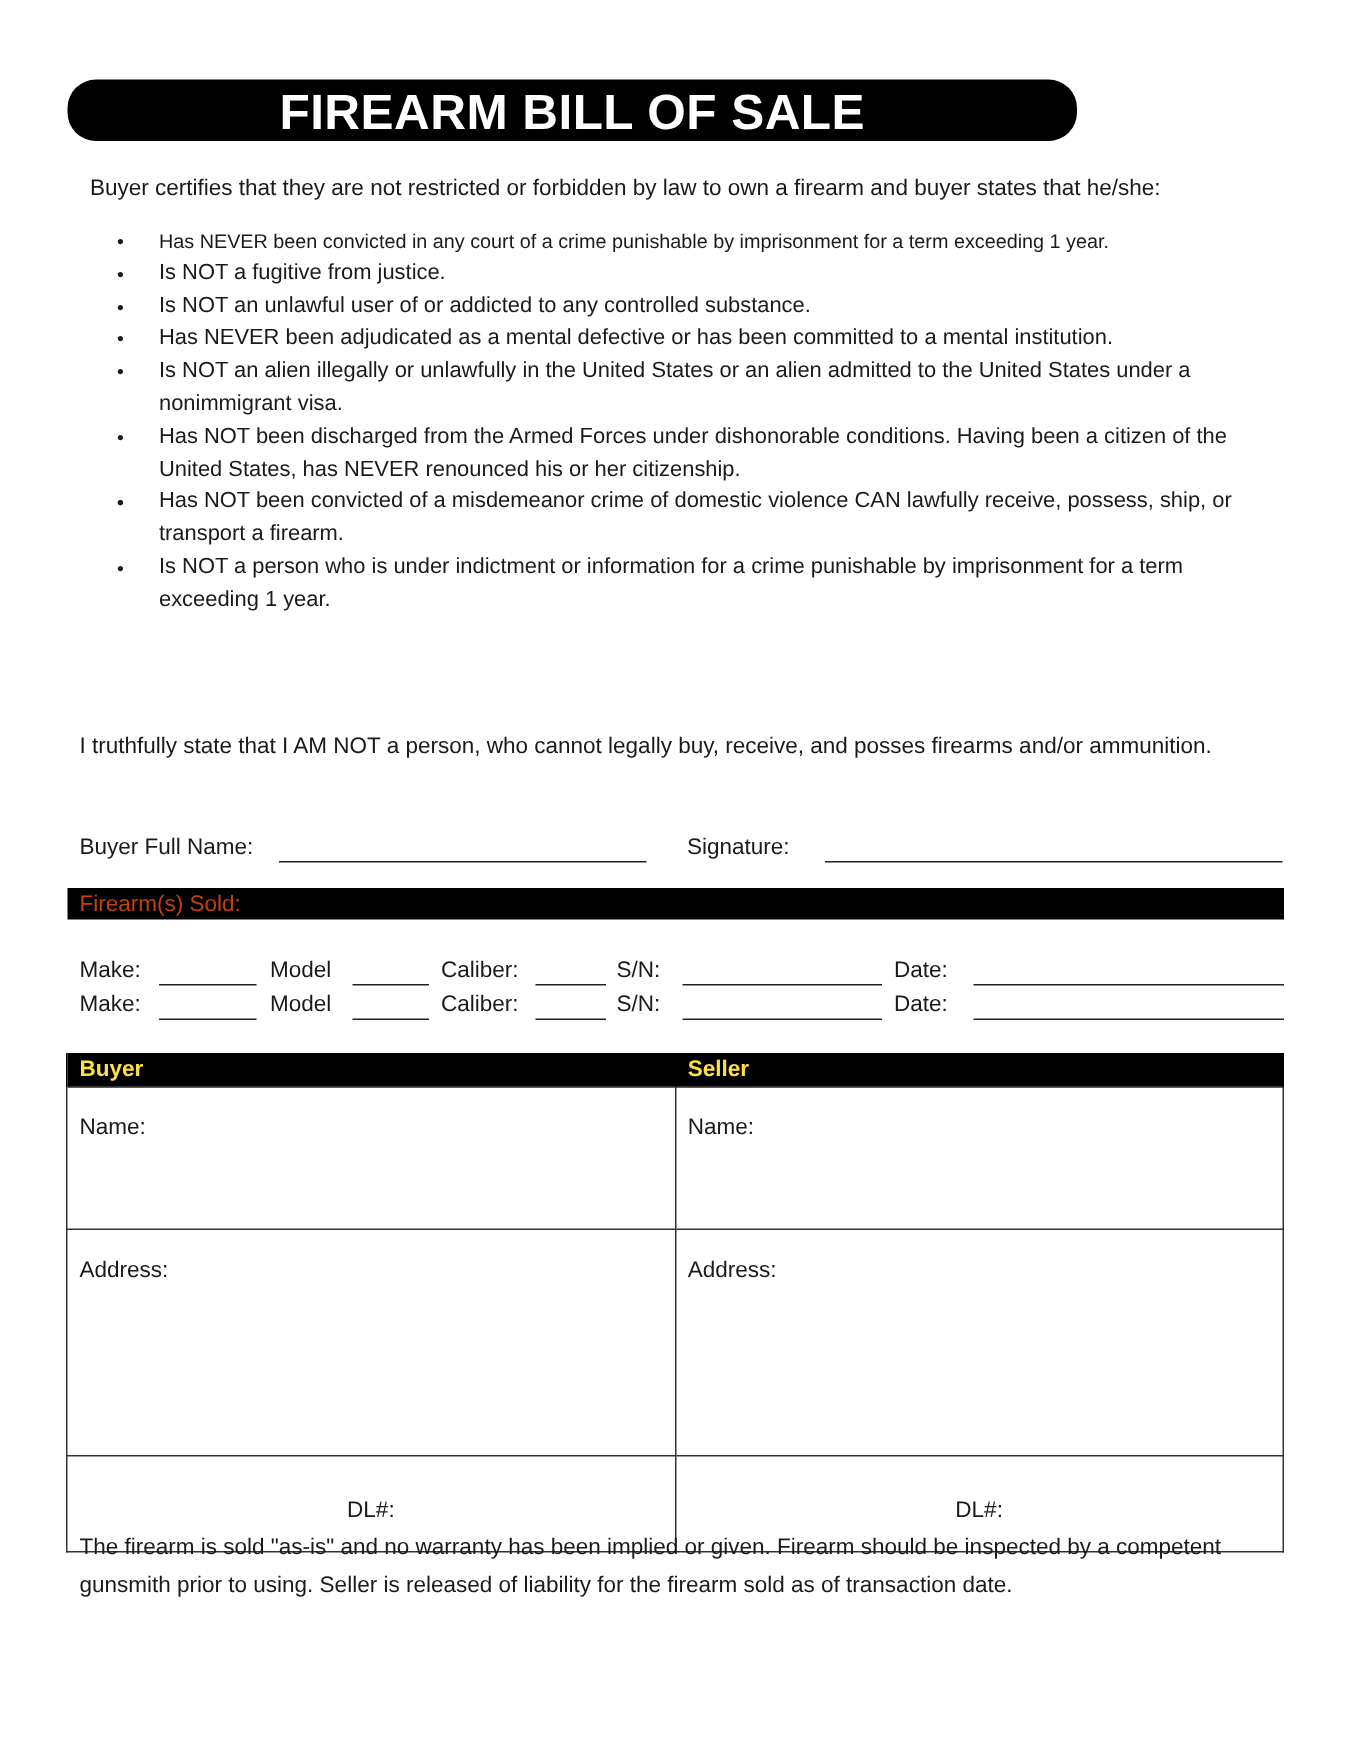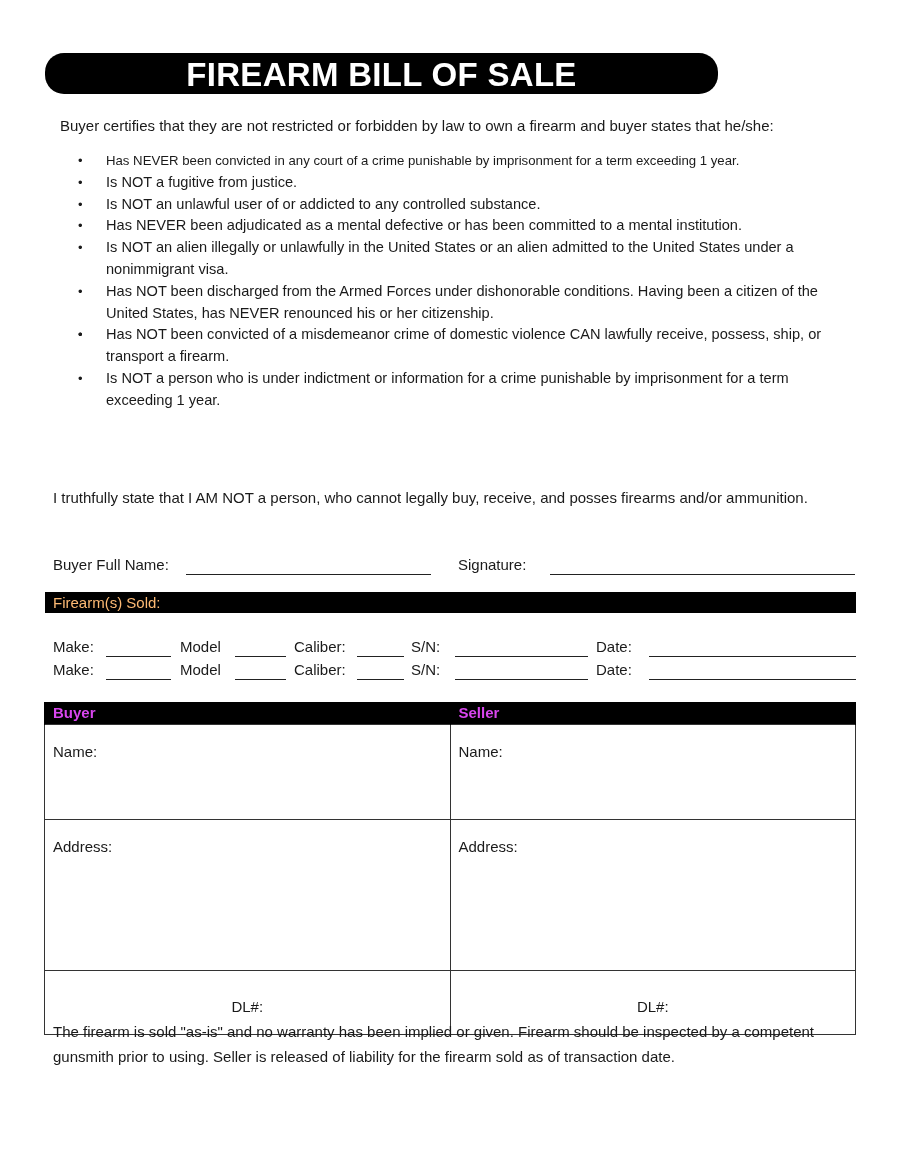--- a/index.html
+++ b/index.html
@@ -13,25 +13,25 @@
     ul.reqs { position: absolute; left: 60px; top: 150px; width: 780px; margin: 0; padding: 0 0 0 46px;
               list-style: none; font-size: 14.6px; line-height: 21.8px; box-sizing: border-box; }
     ul.reqs li { position: relative; }
     ul.reqs li .bullet { position: absolute; left: -28px; top: 0; font-size: 13px; }
     ul.reqs li.small { font-size: 13.2px; }
     .stmt { left: 53px; top: 485px; width: 790px; font-size: 15px; line-height: 25px; }
     .sigrow { left: 53px; top: 530px; width: 805px; height: 24px; font-size: 15px; margin-top: 24px; }
     .lbl { position: absolute; top: 0; line-height: 22px; }
     .uline { position: absolute; border-bottom: 1.3px solid #222; height: 20px; }
     .section-bar { left: 45px; top: 592px; width: 811px; height: 21px; background: #000;
-                   color: #fdba74; font-size: 15px; line-height: 22px; padding-left: 8px; box-sizing: border-box; }
+                   color: #c2410c; font-size: 15px; line-height: 22px; padding-left: 8px; box-sizing: border-box; }
     .frow { left: 53px; width: 805px; height: 22px; font-size: 15px; text-align: right; }
     .ptable { left: 44px; top: 702px; width: 812px; border-collapse: collapse; position: absolute;
               font-size: 15px; }
-    .ptable th { background: #000; color: #d946ef; text-align: left; font-weight: bold;
+    .ptable th { background: #000; color: #fde047; text-align: left; font-weight: bold;
                  padding: 0 8px; height: 22px; line-height: 22px; border-left: 1px solid #000; border-right: 1px solid #000; }
     .ptable td { border: 1px solid #333; vertical-align: top; padding: 16px 8px; width: 50%; line-height: 22px; }
     .ptable tr.r-name td { height: 62px; }
     .ptable tr.r-addr td { height: 118px; }
     .ptable tr.r-dl td { height: 31px; vertical-align: bottom; text-align: center; }
     .ptable tr.r-contact td { height: 40px; vertical-align: bottom; }
     .disclaimer { left: 53px; top: 1019px; width: 790px; font-size: 15px; line-height: 25px; }
   </style>
 </head>
 <body>

